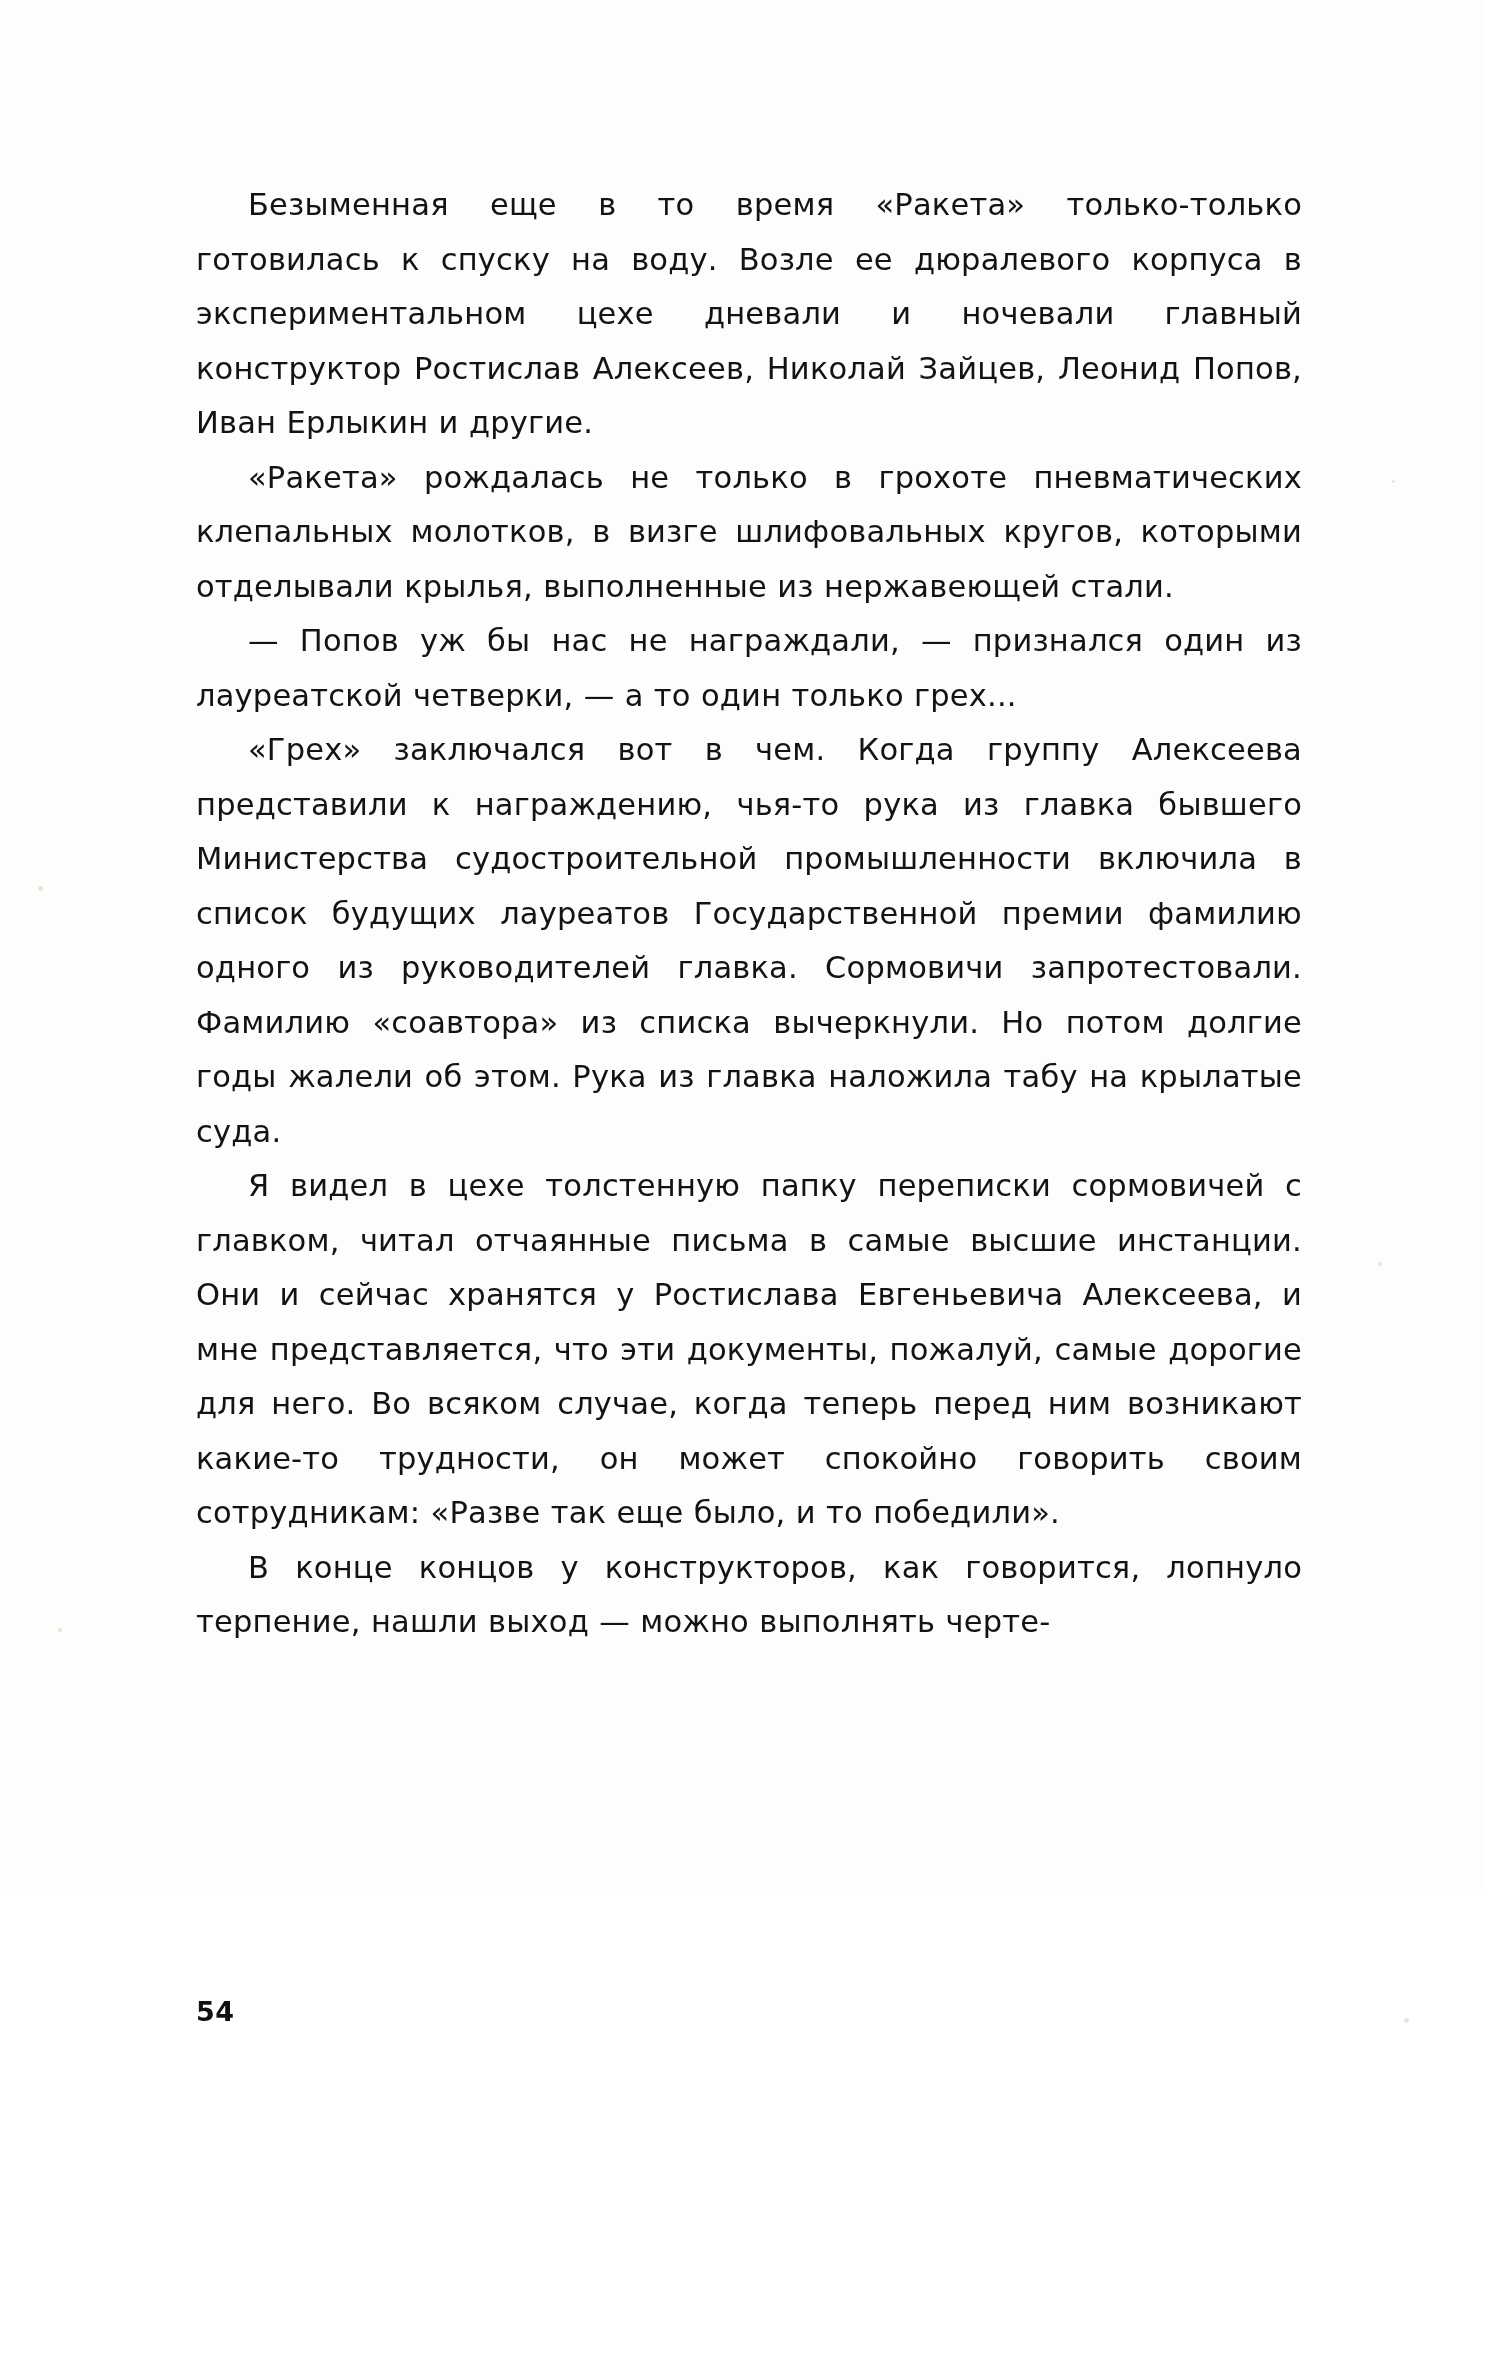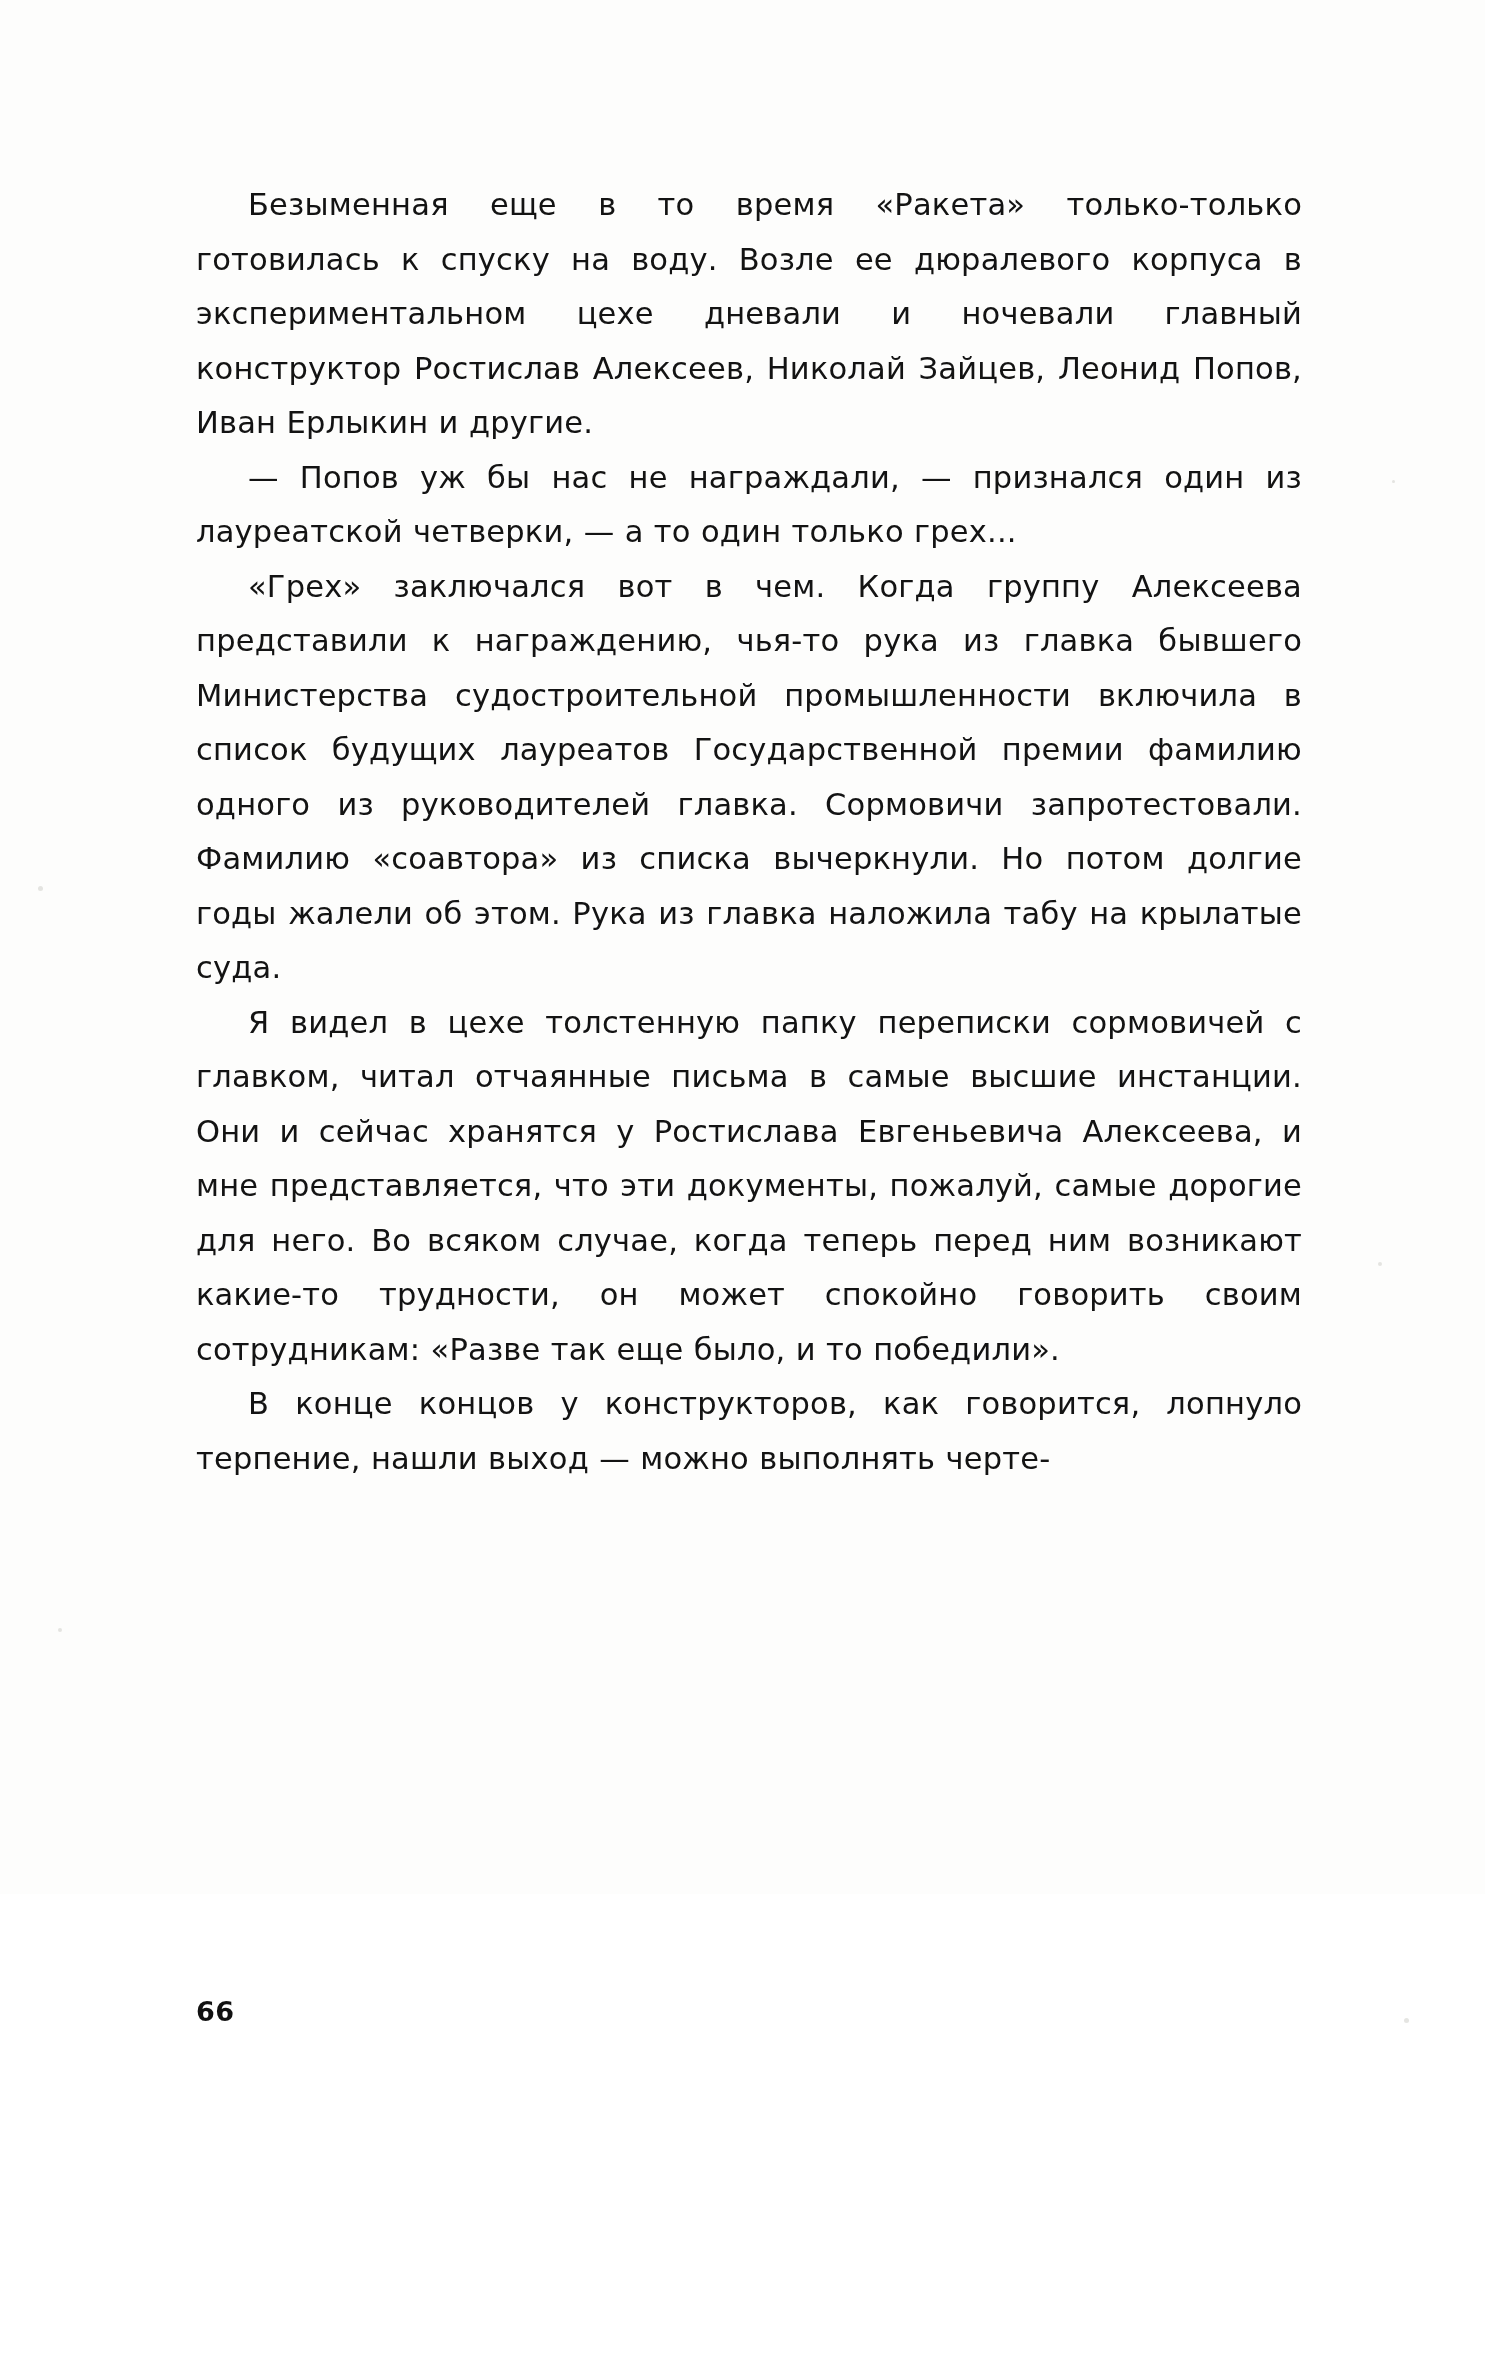--- a/index.html
+++ b/index.html
@@ -68,21 +68,22 @@
 <div class="page">
 
   <div class="speck" style="left:38px; top:886px; width:5px; height:5px;"></div>
   <div class="speck" style="left:1378px; top:1262px; width:4px; height:4px;"></div>
   <div class="speck" style="left:58px; top:1628px; width:4px; height:4px;"></div>
   <div class="speck" style="left:1404px; top:2018px; width:5px; height:5px;"></div>
   <div class="speck" style="left:1392px; top:480px; width:3px; height:3px;"></div>
 
   <div class="text-block">
     <p class="para">Безыменная еще в то время «Ракета» только-только готовилась к спуску на воду. Возле ее дюралевого корпуса в экспериментальном цехе дневали и ночевали главный конструктор Ростислав Алексеев, Николай Зайцев, Леонид Попов, Иван Ерлыкин и другие.</p>
+    <p class="para">«Ракета» рождалась не только в грохоте пневматических клепальных молотков, в визге шлифовальных кругов, которыми отделывали крылья, выполненные из нержавеющей стали.</p>
     <p class="para">— Попов уж бы нас не награждали, — признался один из лауреатской четверки, — а то один только грех...</p>
     <p class="para">«Грех» заключался вот в чем. Когда группу Алексеева представили к награждению, чья-то рука из главка бывшего Министерства судостроительной промышленности включила в список будущих лауреатов Государственной премии фамилию одного из руководителей главка. Сормовичи запротестовали. Фамилию «соавтора» из списка вычеркнули. Но потом долгие годы жалели об этом. Рука из главка наложила табу на крылатые суда.</p>
     <p class="para">Я видел в цехе толстенную папку переписки сормовичей с главком, читал отчаянные письма в самые высшие инстанции. Они и сейчас хранятся у Ростислава Евгеньевича Алексеева, и мне представляется, что эти документы, пожалуй, самые дорогие для него. Во всяком случае, когда теперь перед ним возникают какие-то трудности, он может спокойно говорить своим сотрудникам: «Разве так еще было, и то победили».</p>
     <p class="para">В конце концов у конструкторов, как говорится, лопнуло терпение, нашли выход — можно выполнять черте-</p>
   </div>
 
-  <div class="page-number">66</div>
+  <div class="page-number">54</div>
 
 </div>
 
 </body></html>

